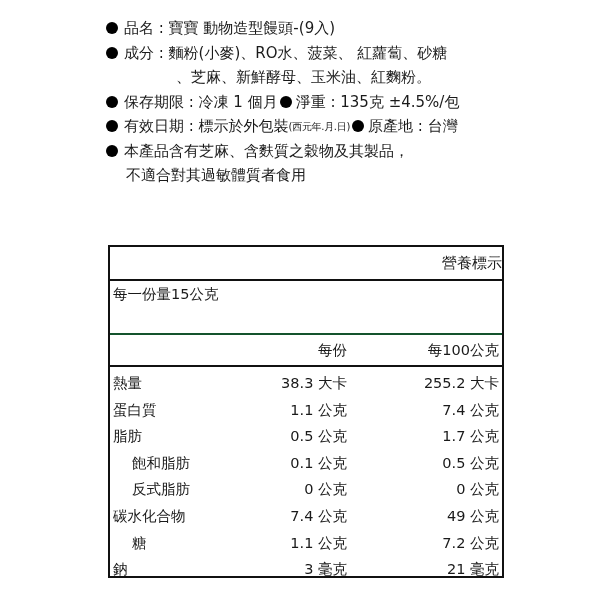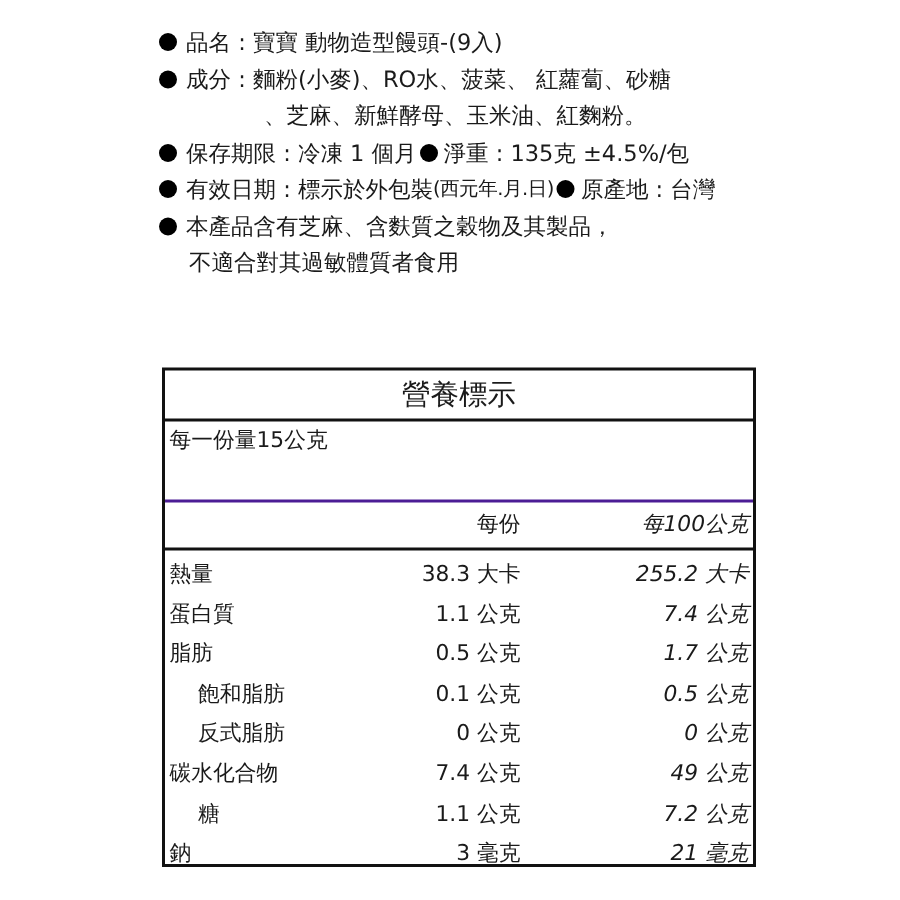--- a/index.html
+++ b/index.html
@@ -42,45 +42,45 @@
       width: 12px;
       height: 12px;
       border-radius: 50%;
       background: #000;
       vertical-align: -1px;
       margin: 0 4px 0 2px;
     }
     .indent-cont { padding-left: 70px; }
     .indent-allergy { padding-left: 20px; }
     .tiny {
-      font-size: 13px;
+      font-size: 10px;
       vertical-align: 1px;
       letter-spacing: -0.3px;
     }
 
     .nutrition {
       position: absolute;
       left: 108px;
       top: 245px;
       width: 392px;
       height: 329px;
       border: 2px solid #111;
       font-size: 14.5px;
       box-sizing: content-box;
     }
     .nt-title {
       height: 32px;
       line-height: 32px;
-      text-align: center;
+      text-align: right;
       border-bottom: 2px solid #111;
-      font-size: 19px;
+      font-size: 15px;
     }
     .nt-serving {
       height: 52px;
-      border-bottom: 2px solid #4c1d95;
+      border-bottom: 2px solid #14532d;
       padding-left: 3px;
     }
     .nt-serving div {
       height: 26px;
       line-height: 26px;
     }
     .nt-colhead {
       height: 30px;
       line-height: 30px;
       border-bottom: 2px solid #111;
@@ -98,21 +98,20 @@
     }
     .c-name.sub { left: 22px; }
     .c-serv {
       position: absolute;
       right: 155px;
       text-align: right;
     }
     .c-100 {
       position: absolute;
       right: 3px;
-      font-style: italic;
     }
     .nt-rows { padding-top: 3px; }
   </style>
 </head>
 <body>
 
 <div class="info">
   <div class="info-line">
     <span class="bullet"></span><span>品名</span><span> : </span><span>寶寶 動物造型饅頭-(9入)</span>
   </div>

